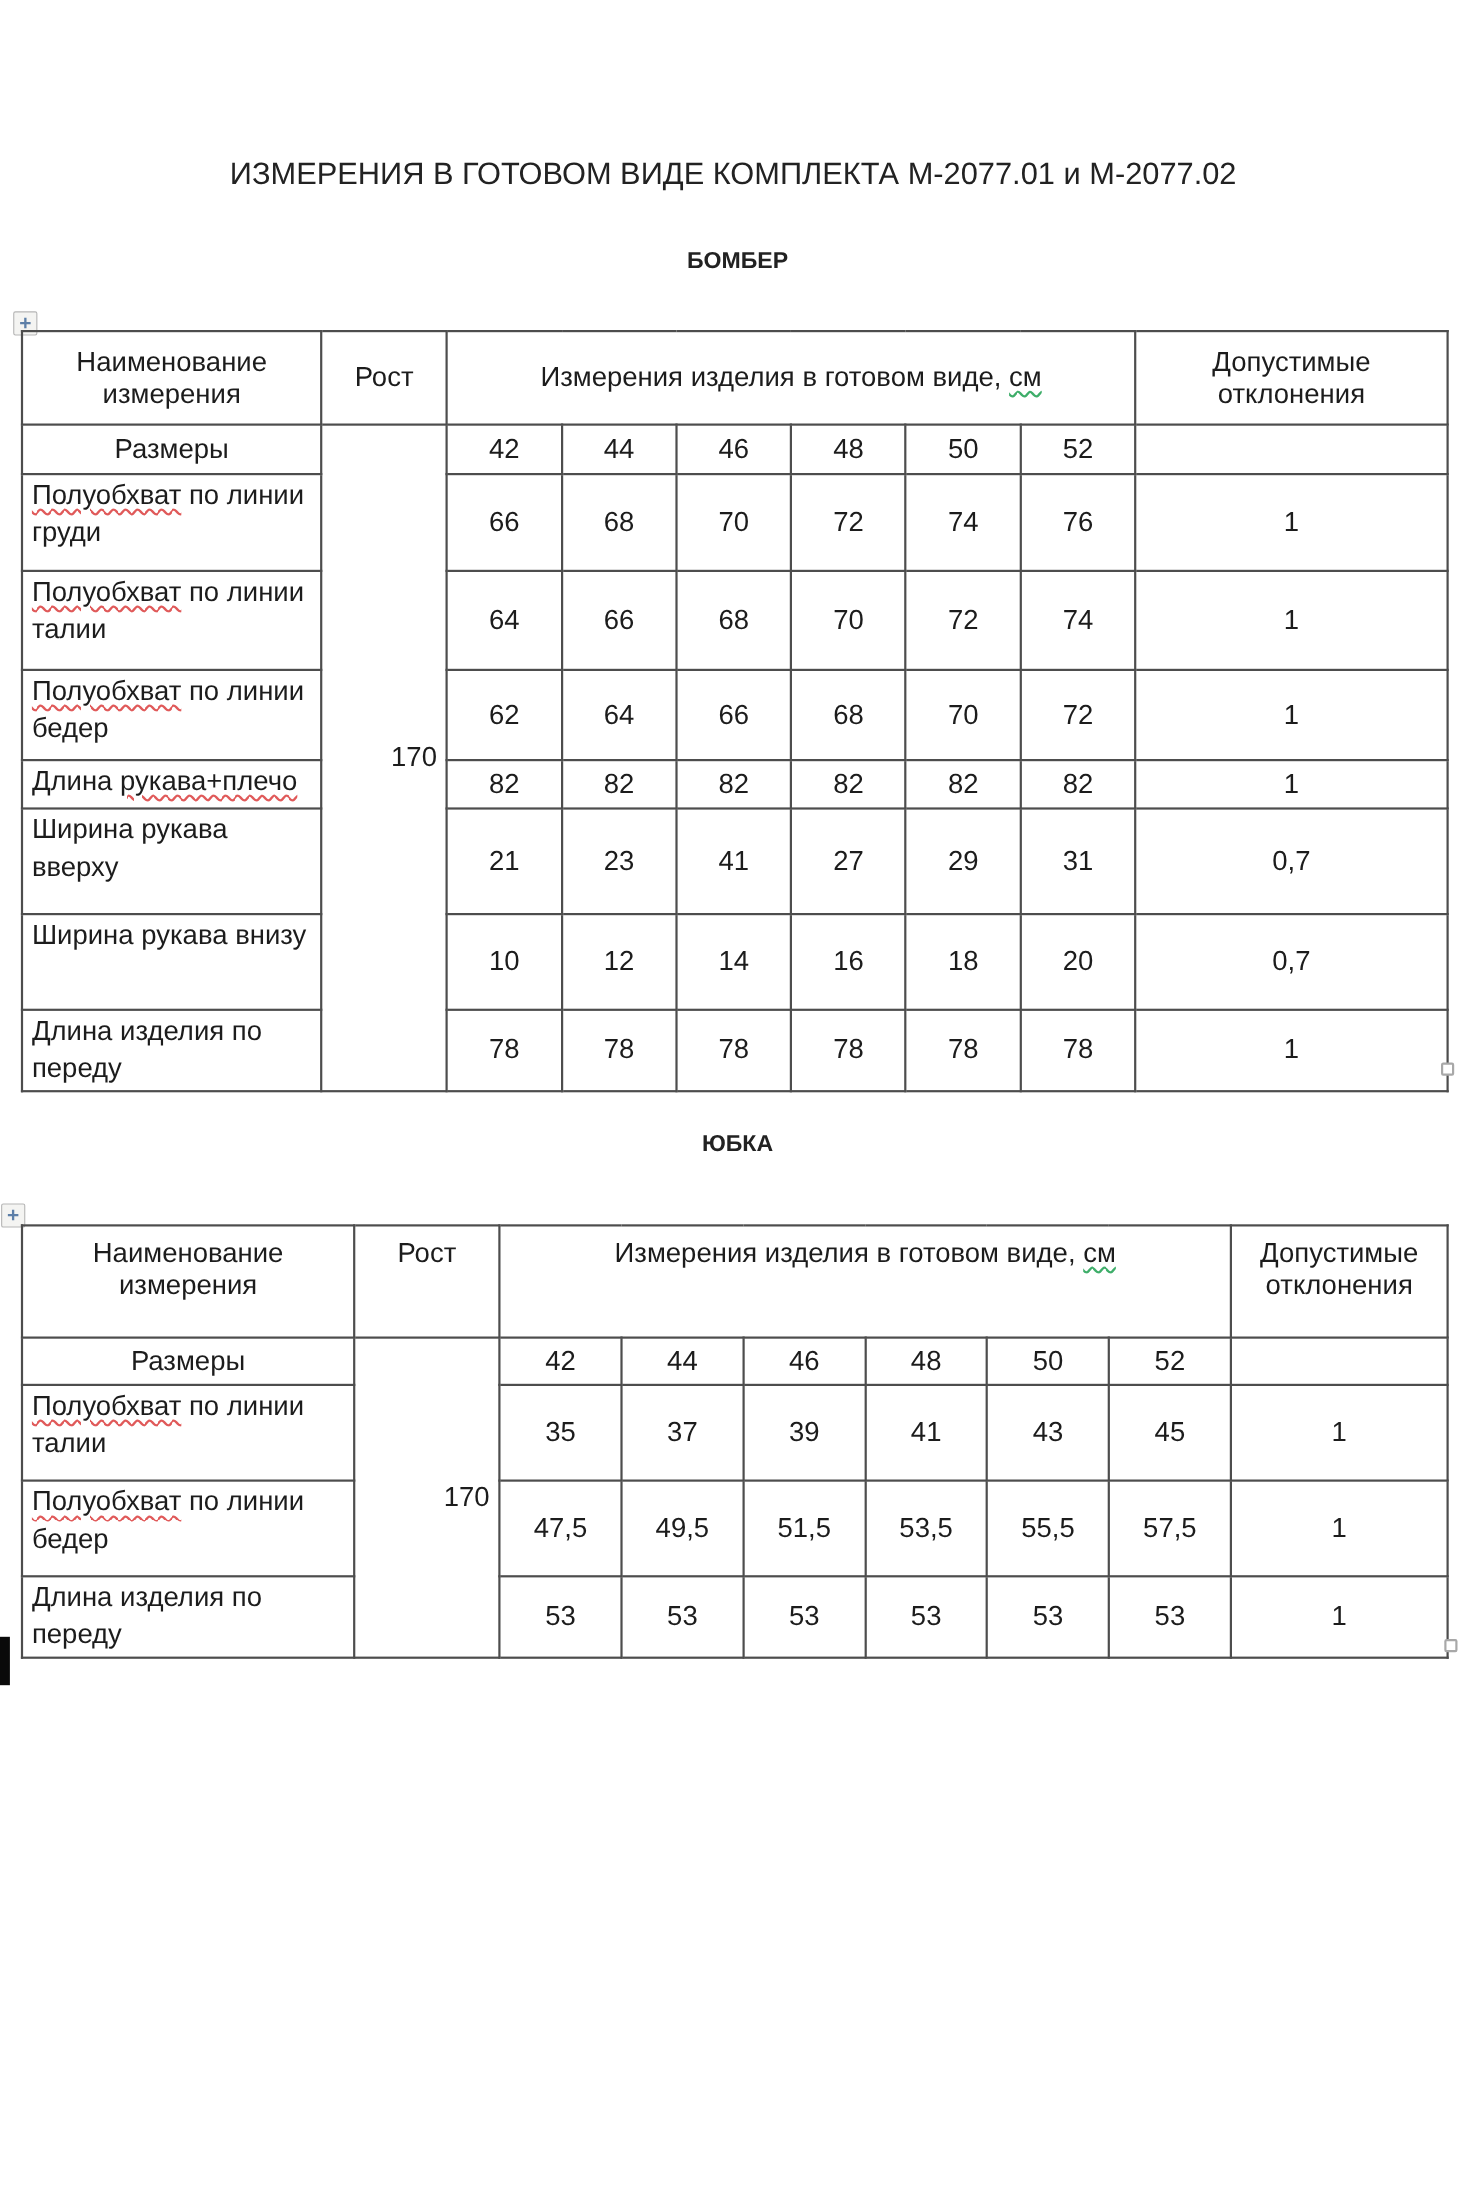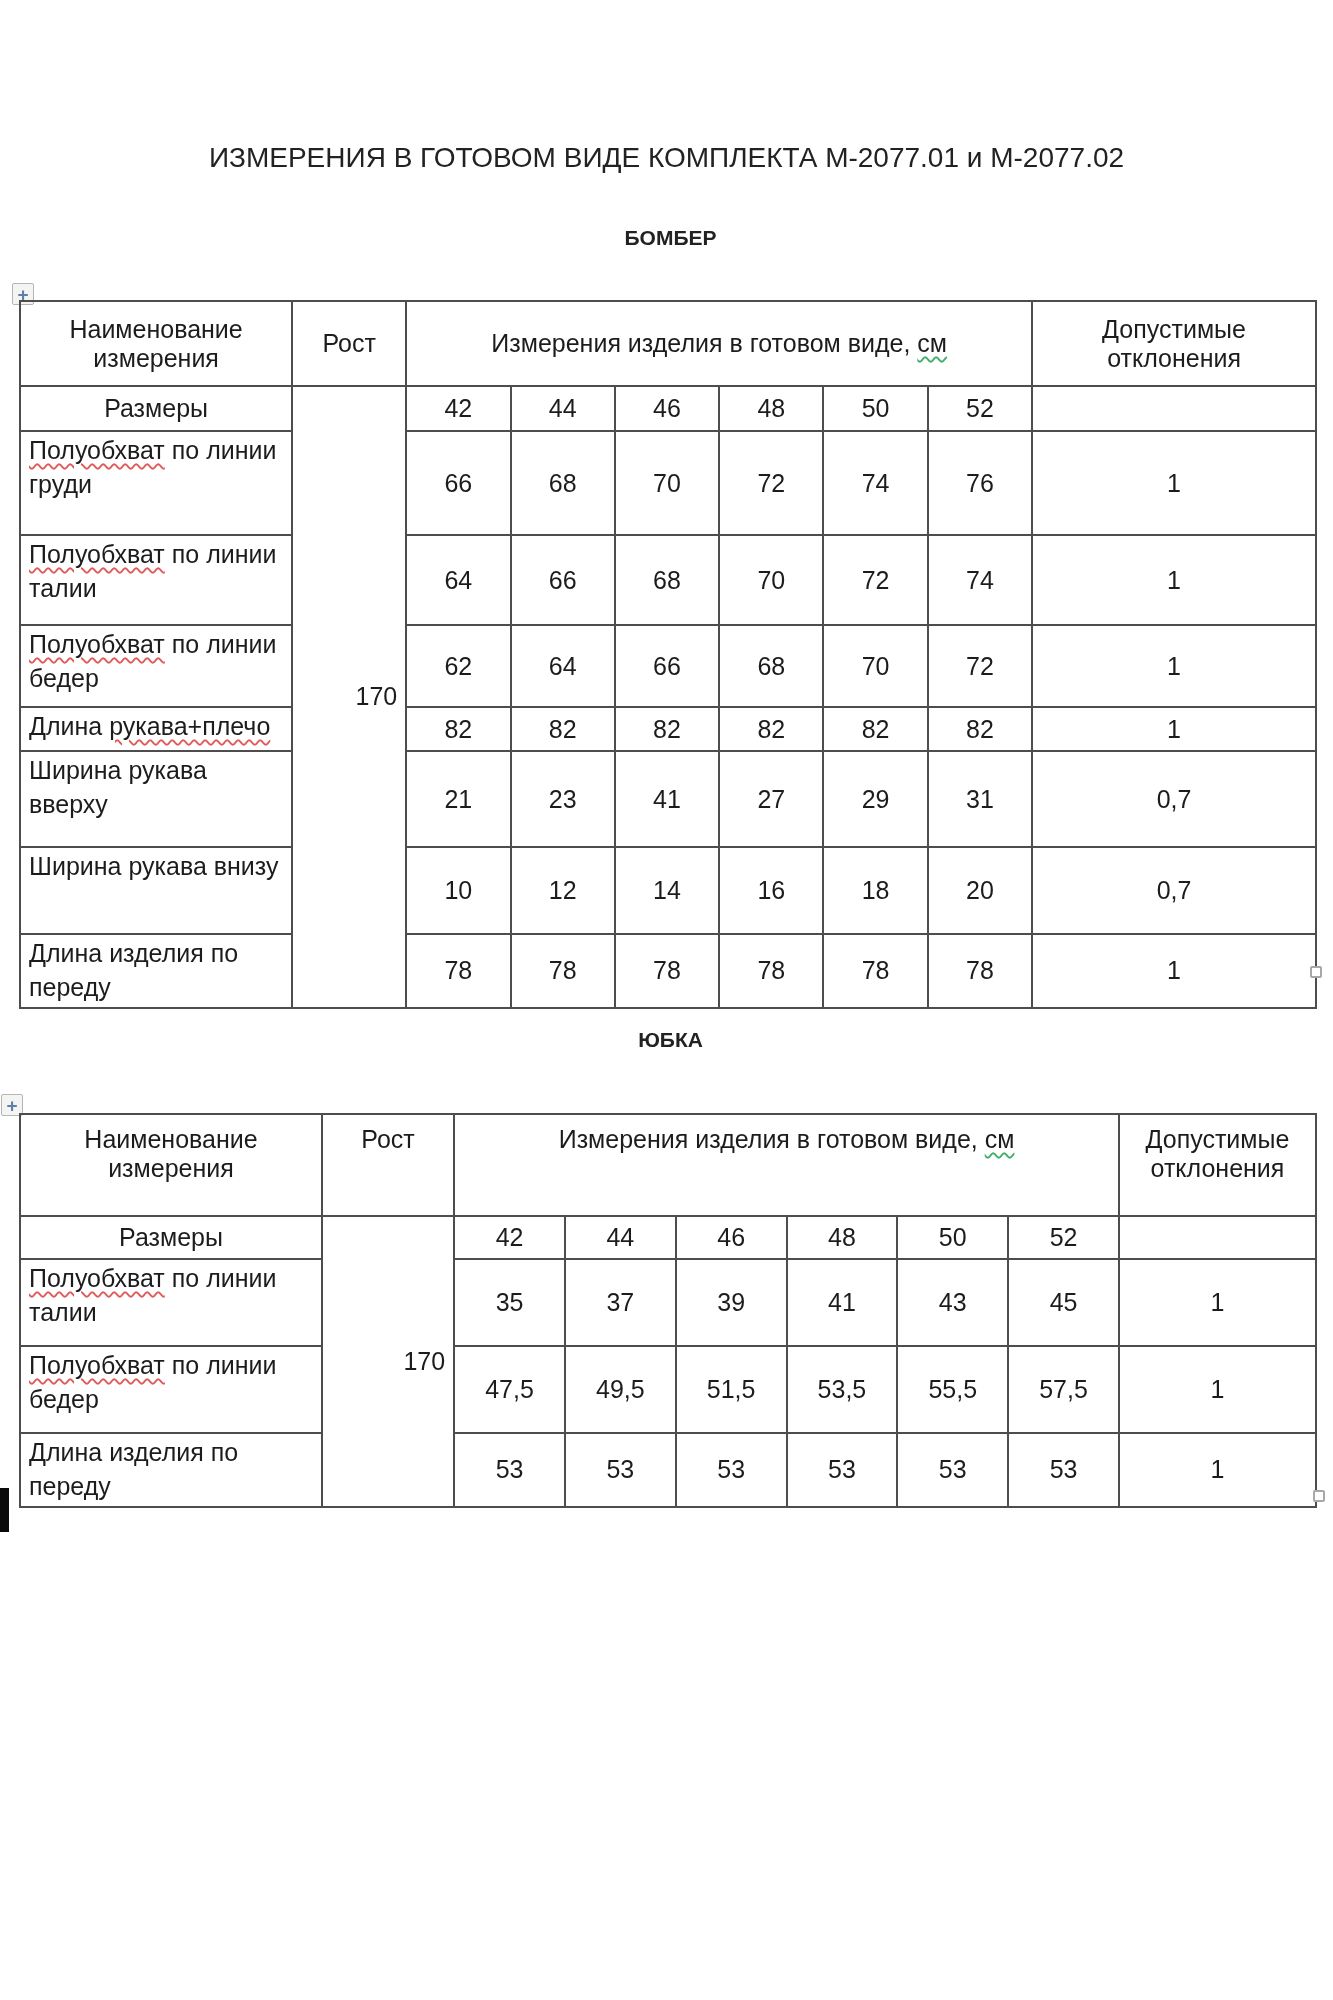--- a/index.html
+++ b/index.html
@@ -31,21 +31,21 @@
   #table-skirt th{vertical-align:top;padding-top:10px;}
   .lbl{text-align:left;vertical-align:top;padding:4px 8px 4px 12px;line-height:1.35;}
   .lbl.nowrap{white-space:nowrap;padding-right:18px;}
   .v,.tol{text-align:center;vertical-align:middle;}
   .sizes-label{text-align:center;vertical-align:middle;}
   .rost-val{text-align:right;vertical-align:middle;margin-top:43px;}
 
   
   #table-bomber tr.r0{height:85px;}
   #table-bomber tr.r1{height:45px;}
-  #table-bomber tr.r2{height:104px;}
+  #table-bomber tr.r2{height:88px;}
   #table-bomber tr.r3{height:90px;}
   #table-bomber tr.r4{height:82px;}
   #table-bomber tr.r5{height:44px;}
   #table-bomber tr.r6{height:96px;}
   #table-bomber tr.r7{height:87px;}
   #table-bomber tr.r8{height:70px;}
   
   #table-skirt tr.r0{height:102px;}
   #table-skirt tr.r1{height:43px;}
   #table-skirt tr.r2{height:87px;}

